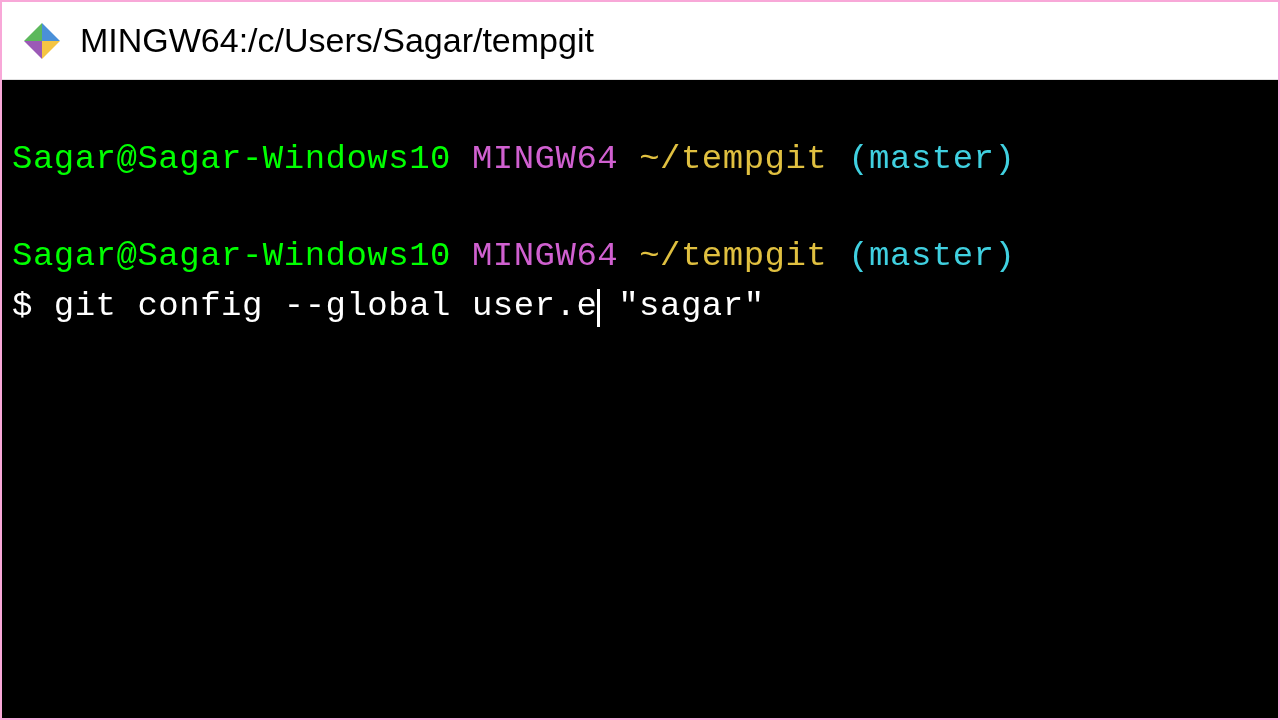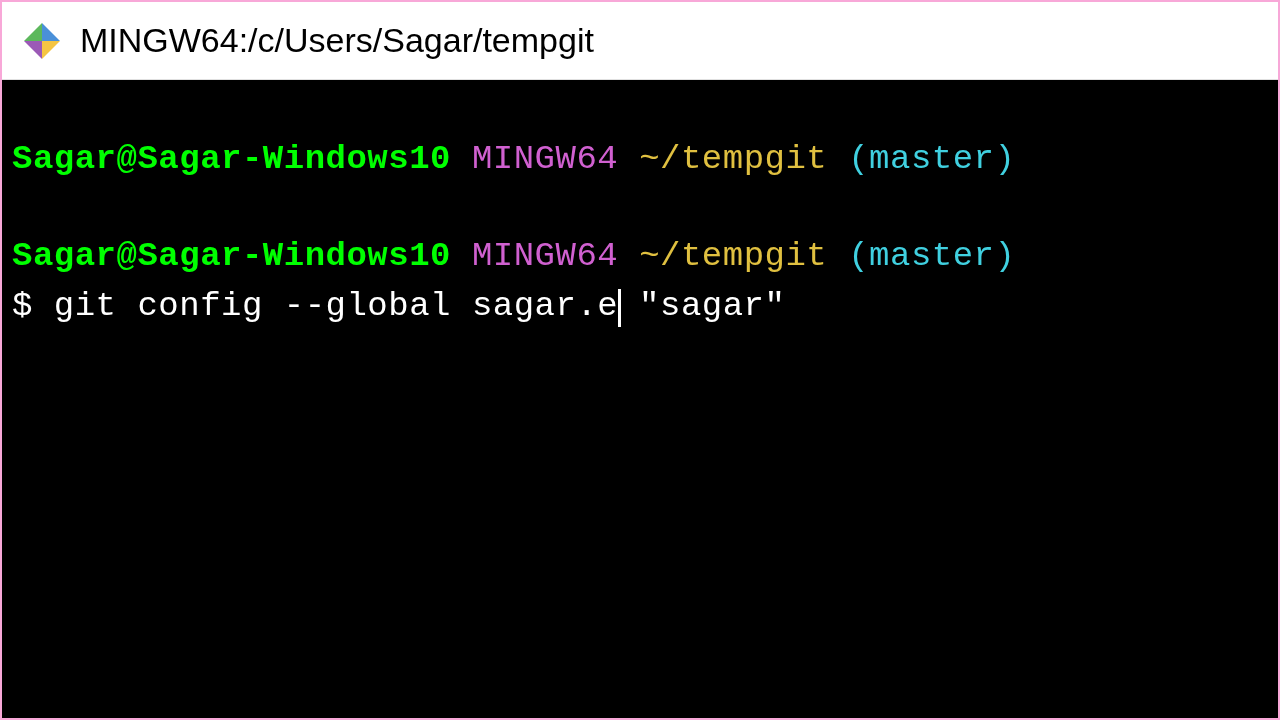--- a/index.html
+++ b/index.html
@@ -52,21 +52,20 @@
       font-size: 34px;
       line-height: 1.45;
       color: #ffffff;
       letter-spacing: 0.5px;
     }
     .prompt-line {
       white-space: pre;
     }
     .user-host {
       color: #00ff00;
-      font-weight: bold;
     }
     .env {
       color: #d060d0;
     }
     .path {
       color: #e0c040;
     }
     .branch {
       color: #40d0e0;
     }
@@ -113,16 +112,16 @@
     <span class="titlebar-text">MINGW64:/c/Users/Sagar/tempgit</span>
   </div>
 
   <div class="terminal">
     <div class="block">
       <div class="prompt-line"><span class="user-host">Sagar@Sagar-Windows10</span> <span class="env">MINGW64</span> <span class="path">~/tempgit</span> <span class="branch">(master)</span></div>
     </div>
 
     <div class="block">
       <div class="prompt-line"><span class="user-host">Sagar@Sagar-Windows10</span> <span class="env">MINGW64</span> <span class="path">~/tempgit</span> <span class="branch">(master)</span></div>
-      <div class="command-line"><span class="dollar">$</span> <span>git config --global sagar.e</span><span class="cursor"></span><span> "sagar"</span></div>
+      <div class="command-line"><span class="dollar">$</span> <span>git config --global user.e</span><span class="cursor"></span><span> "sagar"</span></div>
     </div>
   </div>
 </div>
 
 </body></html>

